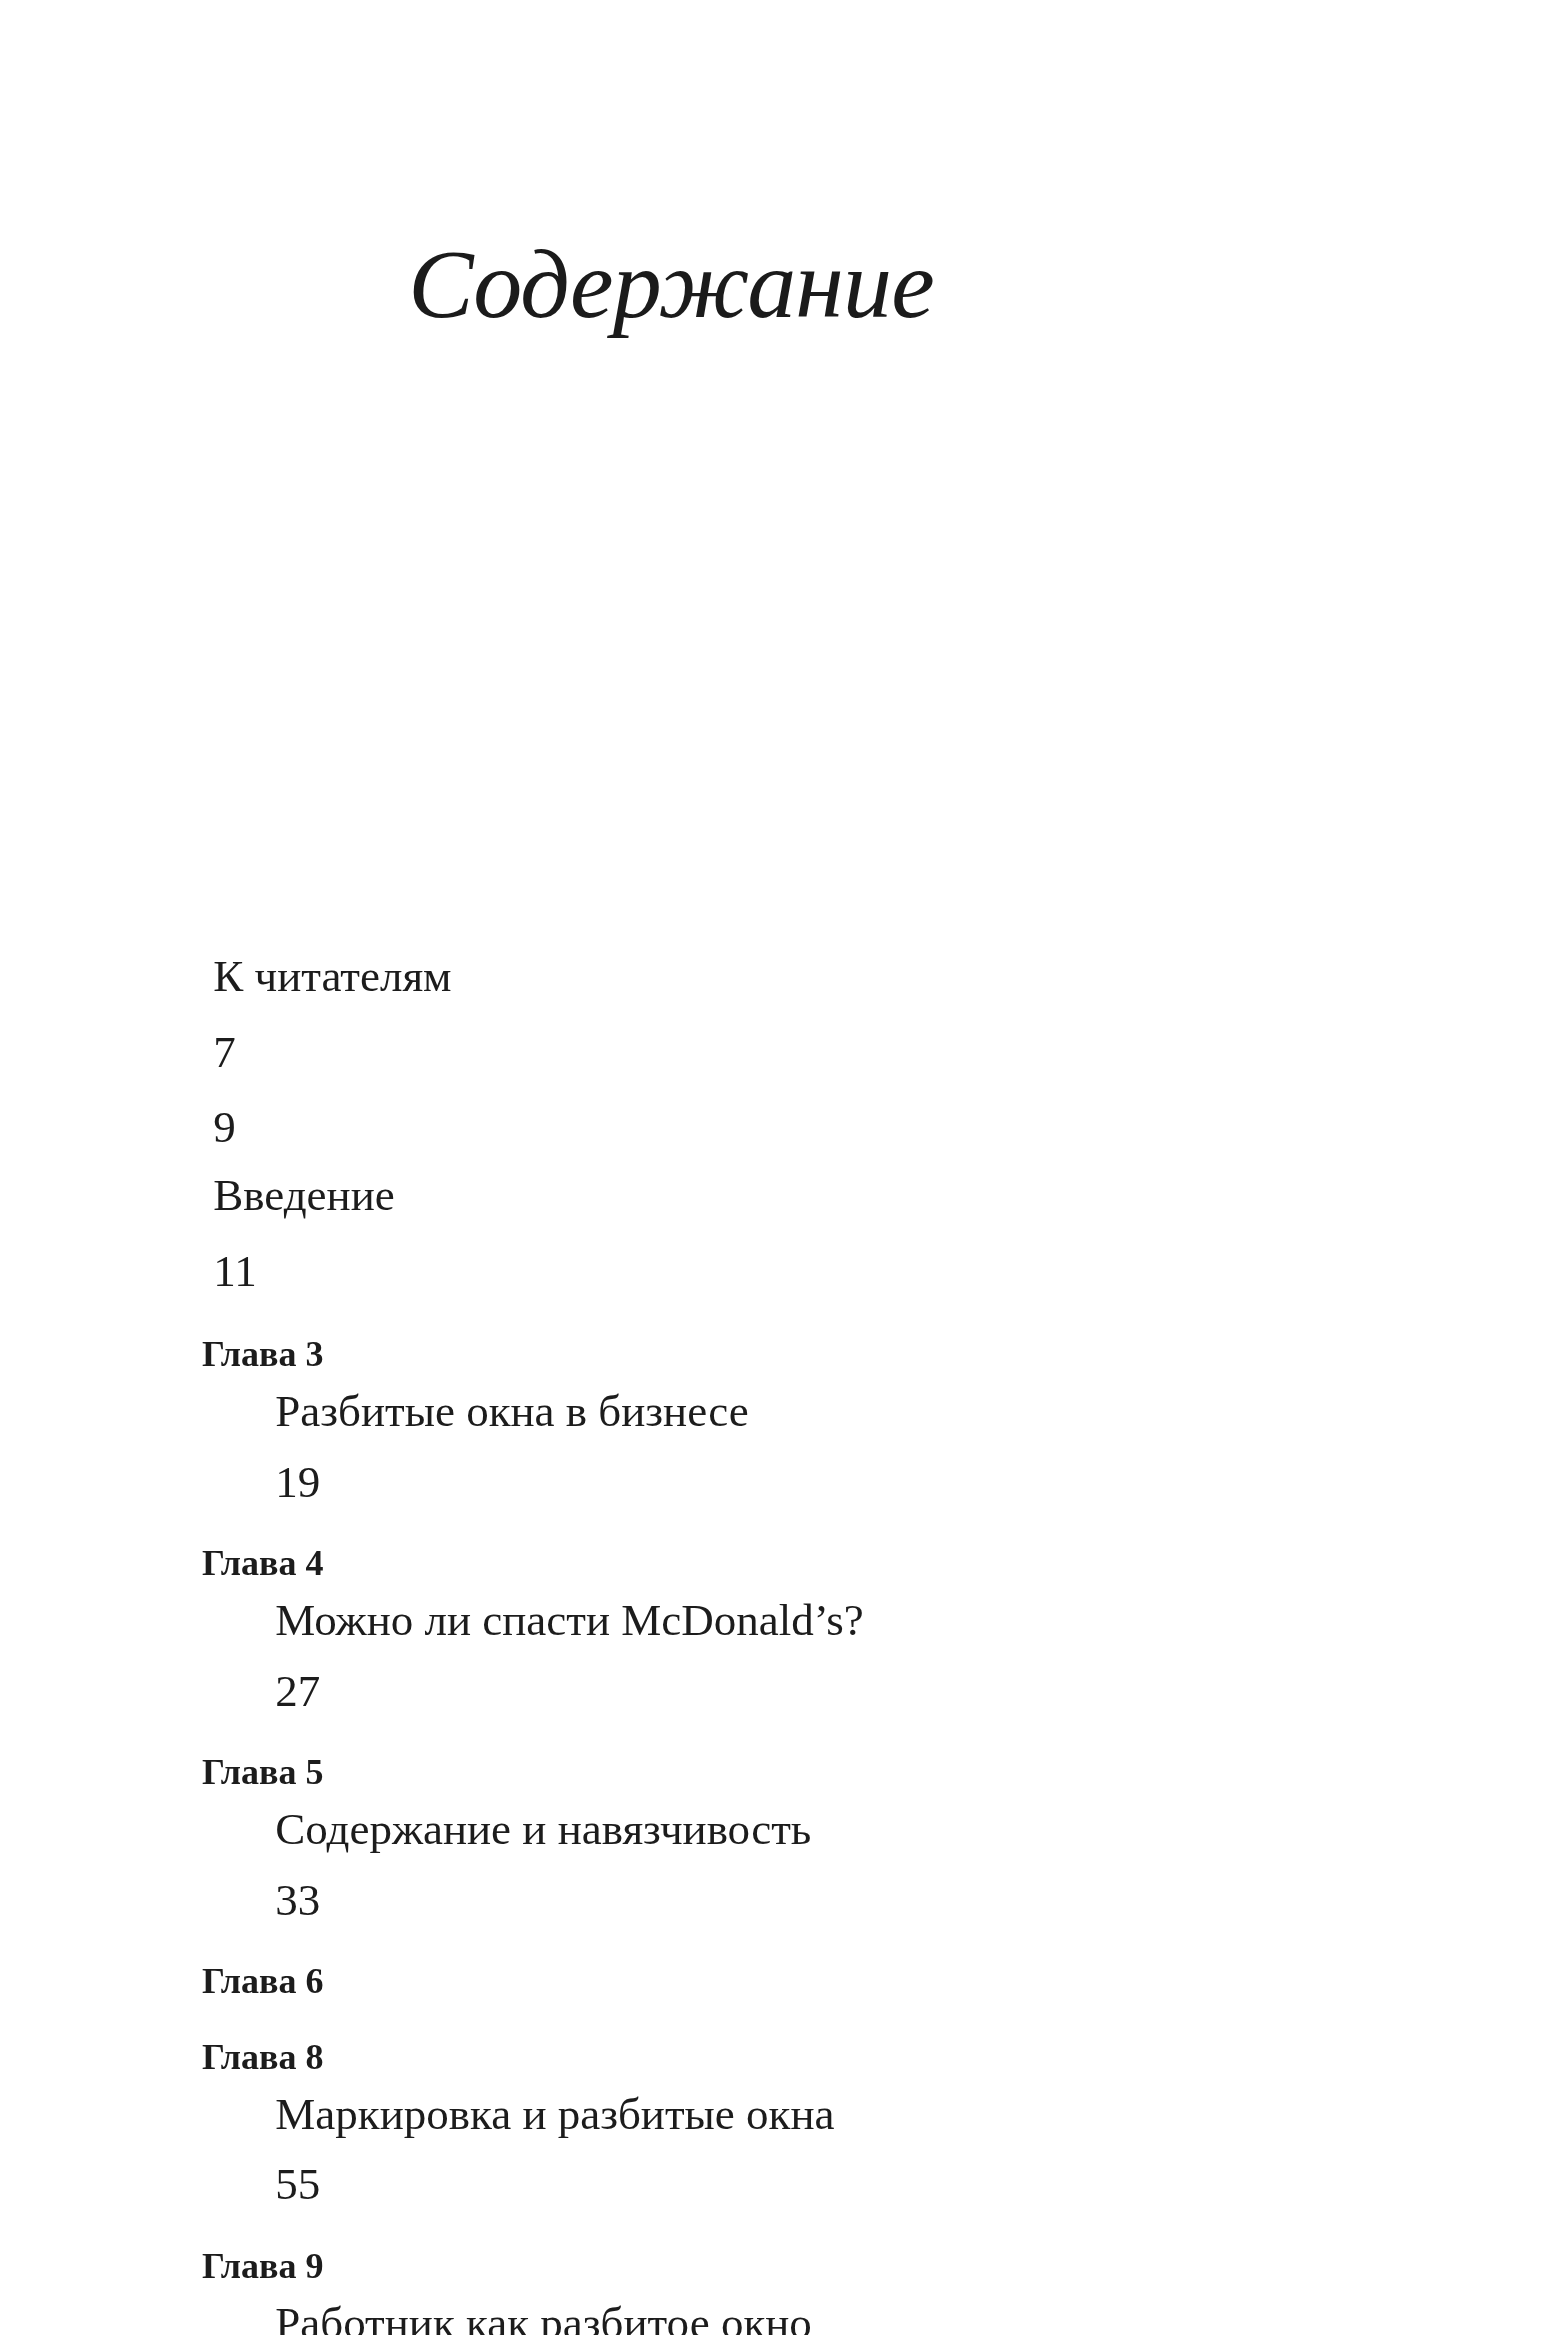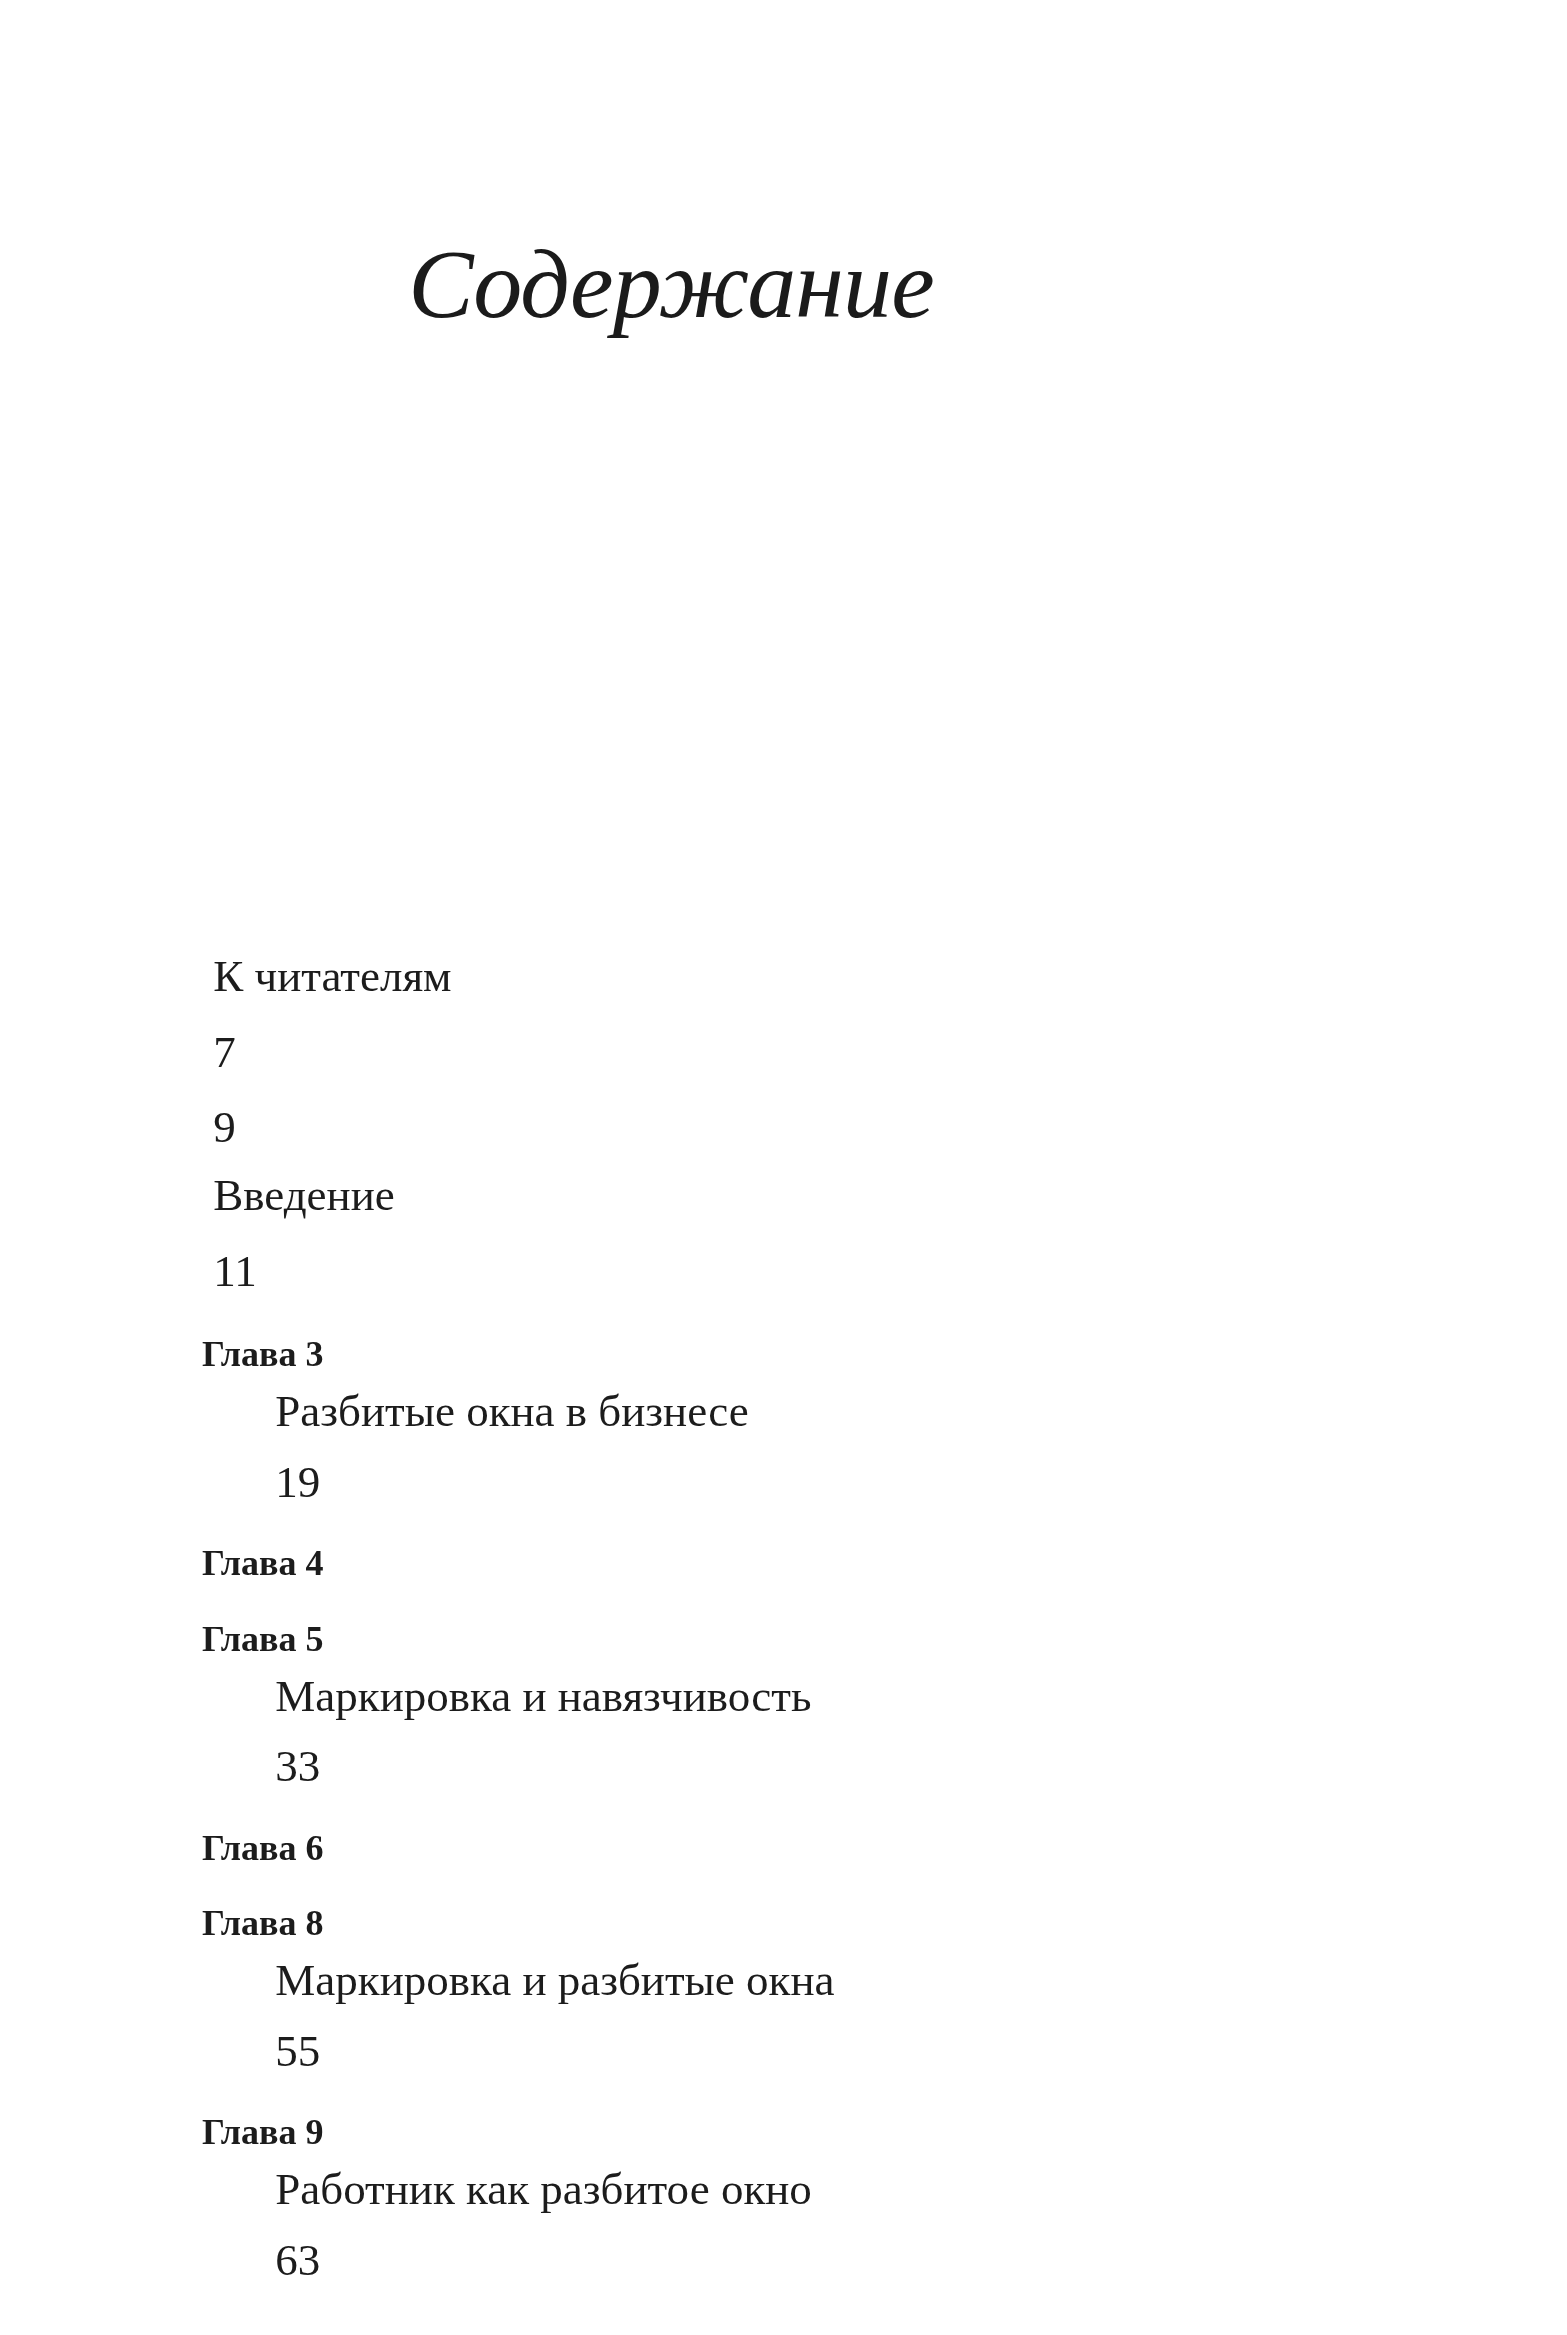--- a/index.html
+++ b/index.html
@@ -110,26 +110,31 @@
         <div class="chapter-label">Глава 3</div>
         <div class="row">
           <span class="entry-title">Разбитые окна в бизнесе</span>
           <span class="leader"></span>
           <span class="entry-page">19</span>
         </div>
       </div>
 
       <div class="chapter">
         <div class="chapter-label">Глава 4</div>
+        <div class="row">
+          <span class="entry-title">Можно ли спасти McDonald’s?</span>
+          <span class="leader"></span>
+          <span class="entry-page">27</span>
+        </div>
       </div>
 
       <div class="chapter">
         <div class="chapter-label">Глава 5</div>
         <div class="row">
-          <span class="entry-title">Маркировка и навязчивость</span>
+          <span class="entry-title">Содержание и навязчивость</span>
           <span class="leader"></span>
           <span class="entry-page">33</span>
         </div>
       </div>
 
       <div class="chapter">
         <div class="chapter-label">Глава 6</div>
       </div>
 
 

